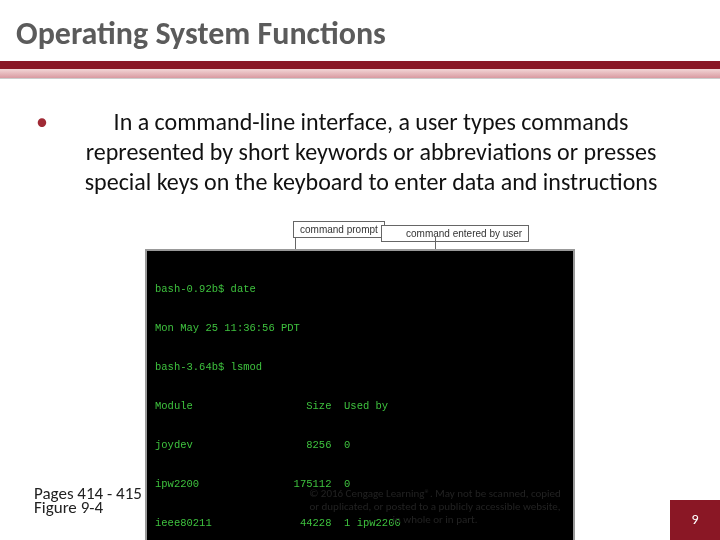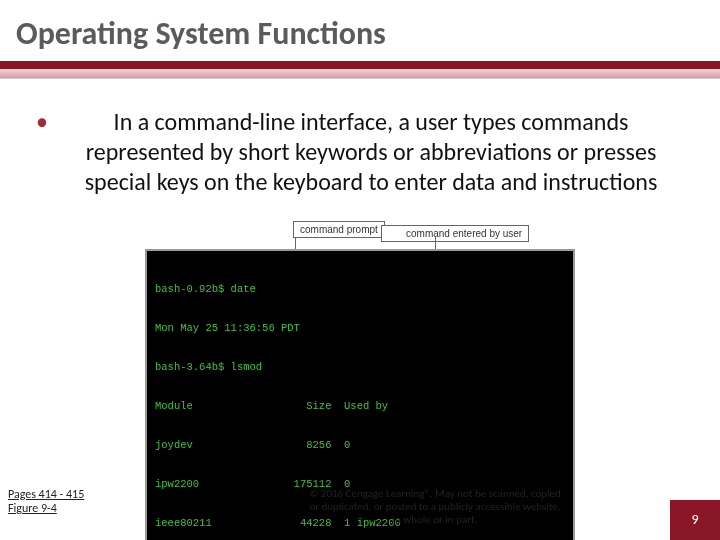--- a/index.html
+++ b/index.html
@@ -29,21 +29,21 @@
   .callout.c1 { left: 112px; top: 8px; margin-left: 36px; }
   .callout.c2 { left: 236px; top: 12px; padding-left: 24px; }
   .pointer { position: absolute; background: #666; }
 
   .terminal {
     background: #000; color: #3ec23e; font-family: "Courier New", monospace;
     font-size: 10.5px; line-height: 13px; padding: 6px 8px; border: 2px solid #999; width: 430px; min-height: 128px; position: relative; white-space: pre;
   }
 
   .footer { position: absolute; bottom: 14px; left: 0; width: 100%; display: flex; }
-  .footer-left { width: 150px; font-size: 12px; color: #222; padding-left: 8px; line-height: 14px; text-decoration: underline; }
+  .footer-left { width: 150px; font-size: 17px; color: #222; padding-left: 34px; line-height: 14px; }
   .footer-center { flex: 1; text-align: center; font-size: 11px; color: #222; line-height: 13px; padding: 0 40px; }
   .footer-right {
     width: 50px; background: #8a1725; color: #fff; text-align: center;
     font-size: 14px; line-height: 40px; height: 40px; align-self: flex-end;
     margin-right: 0; position: absolute; right: 0; bottom: -14px;
   }
 </style>
 </head>
 <body>
 

